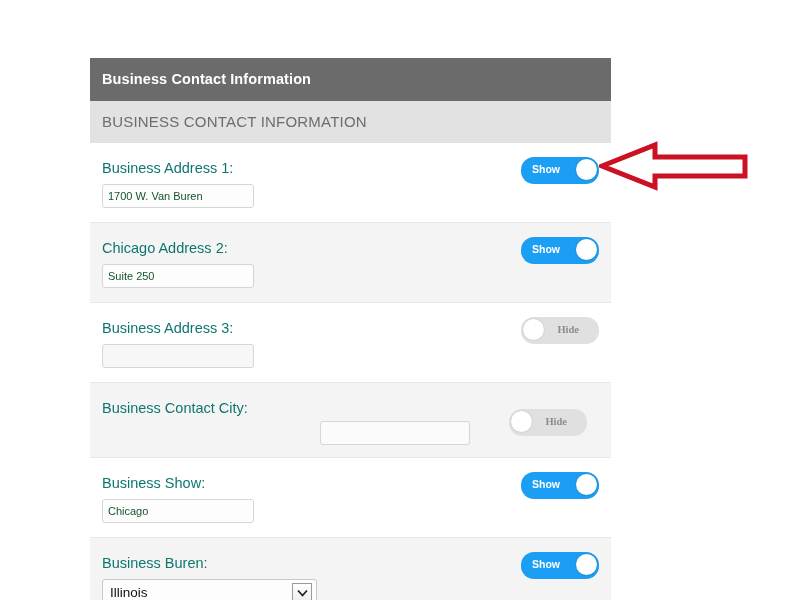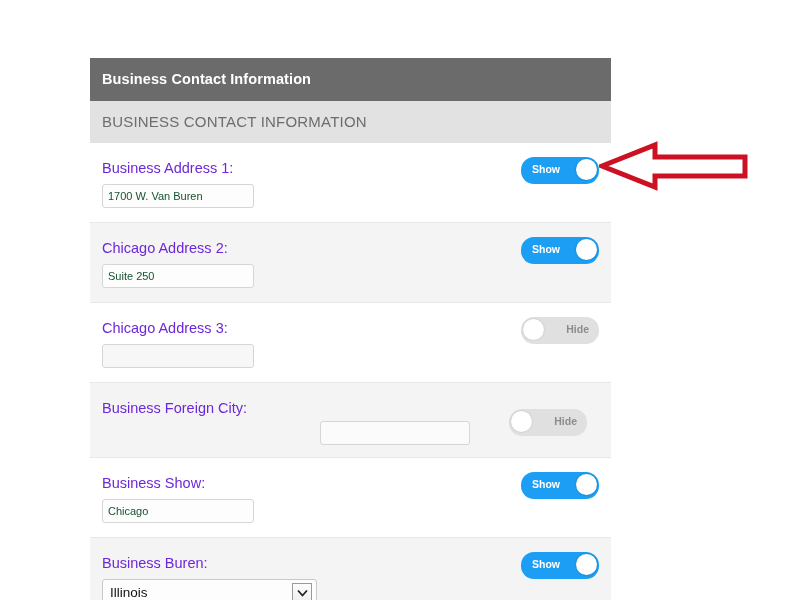--- a/index.html
+++ b/index.html
@@ -57,21 +57,21 @@
   }
 
   .row.striped {
     background: #f4f4f4;
     border-top: 1px solid #e8e8e8;
     border-bottom: 1px solid #e8e8e8;
   }
 
   .row-label {
     display: block;
-    color: #6d28d9;
+    color: #0f766e;
     font-size: 14.5px;
     line-height: 26px;
     max-width: 165px;
   }
 
   .row-field {
     margin-top: 3px;
   }
 
   
@@ -176,22 +176,23 @@
     font-size: 10.5px;
     font-weight: bold;
   }
 
   .toggle.on .toggle-label {
     left: 11px;
     color: #ffffff;
   }
 
   .toggle.off .toggle-label {
-    right: 10px;
+    right: 20px;
     color: #8c8c8c;
+    font-family: Liberation Serif, serif;
   }
 
   .toggle-knob {
     position: absolute;
     top: 2px;
     width: 21px;
     height: 21px;
     border-radius: 50%;
     background: #ffffff;
   }
@@ -246,33 +247,33 @@
               <input type="text" class="text-input" value="Suite 250" style="">
             </div>
             <div class="toggle on">
               <span class="toggle-label">Show</span>
               <span class="toggle-knob"></span>
             </div>
           </div>
         </div>
         <div class="row">
           <div class="row-inner">
-            <span class="row-label">Chicago Address 3:</span>
+            <span class="row-label">Business Address 3:</span>
             <div class="row-field">
               <input type="text" class="text-input empty" value="" style="">
             </div>
             <div class="toggle off">
               <span class="toggle-label">Hide</span>
               <span class="toggle-knob"></span>
             </div>
           </div>
         </div>
         <div class="row striped inline-field">
           <div class="row-inner">
-            <span class="row-label">Business Foreign City:</span>
+            <span class="row-label">Business Contact City:</span>
             <div class="row-field">
               <input type="text" class="text-input empty wide" value="" style="">
             </div>
             <div class="toggle off">
               <span class="toggle-label">Hide</span>
               <span class="toggle-knob"></span>
             </div>
           </div>
         </div>
         <div class="row">

